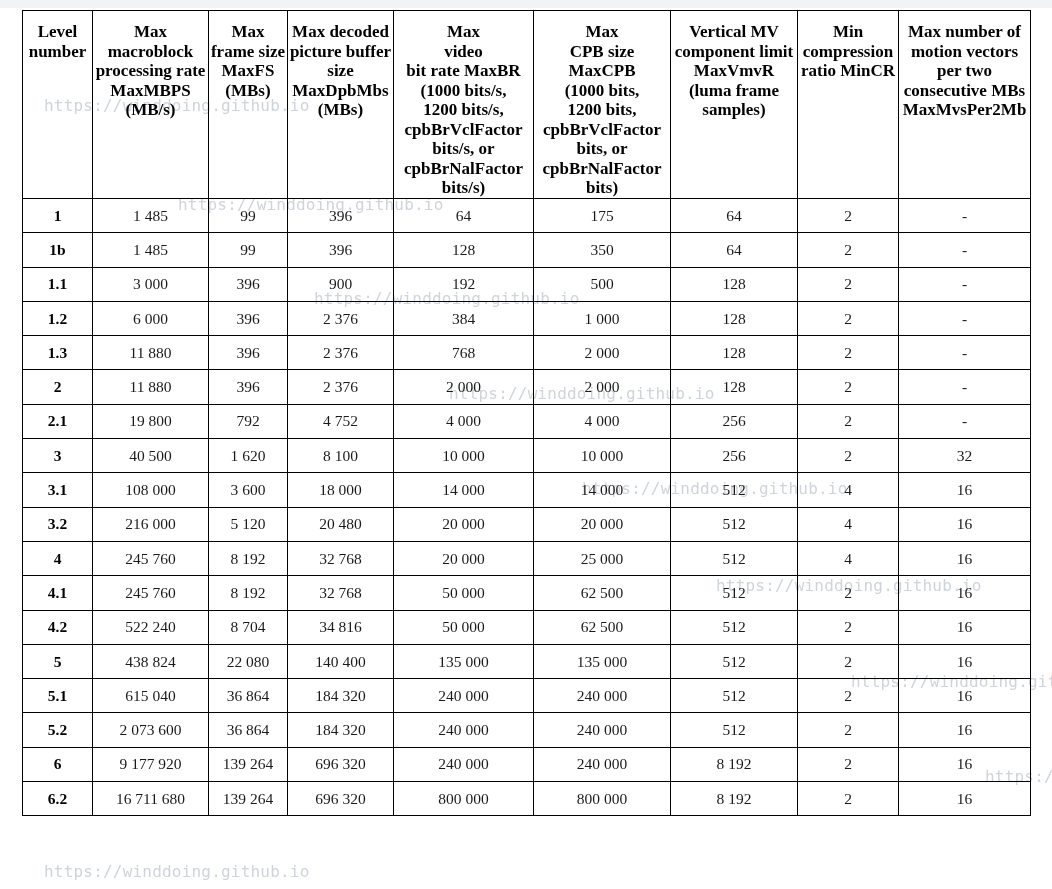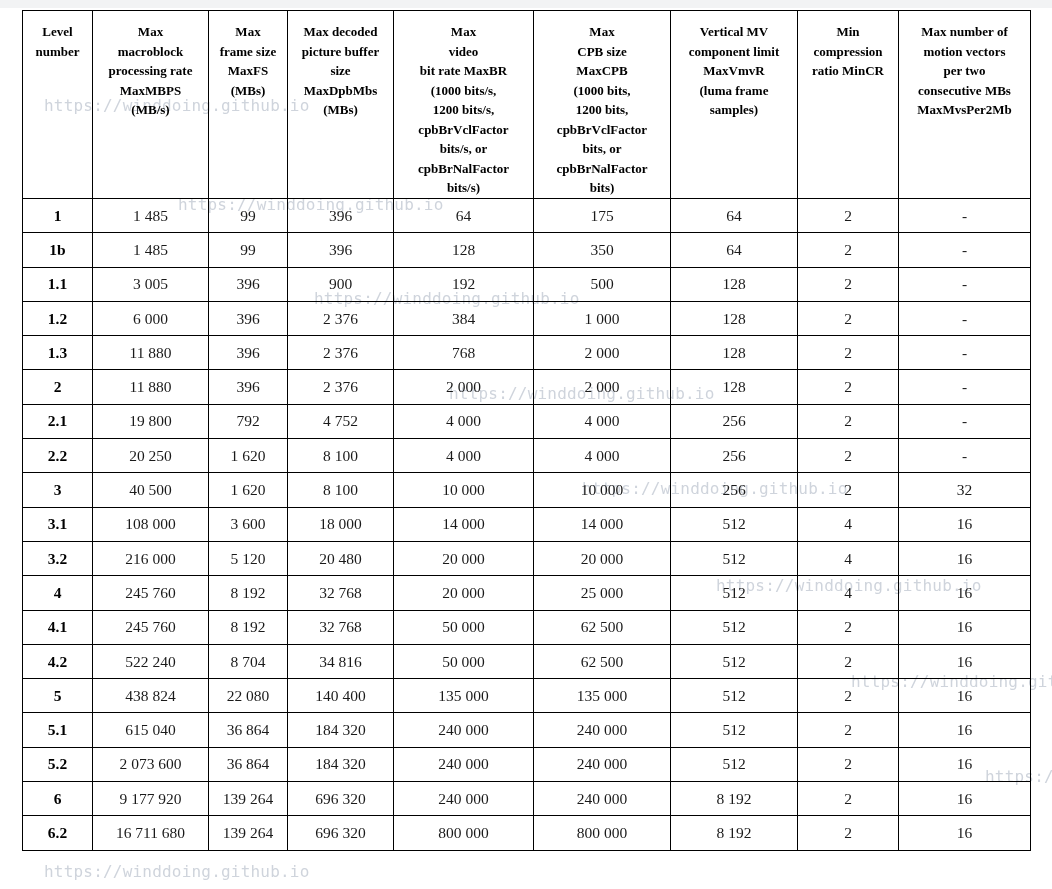--- a/index.html
+++ b/index.html
@@ -36,21 +36,21 @@
     background: transparent;
   }
   table.levels th, table.levels td {
     border: 1px solid #000;
     text-align: center;
     overflow: hidden;
   }
   table.levels thead tr { height: 188px; }
   table.levels th {
     font-weight: bold;
-    font-size: 13px;
+    font-size: 17px;
     line-height: 19.5px;
     vertical-align: top;
     padding: 11px 1px 0 1px;
     white-space: pre-line;
     color: #000;
   }
   table.levels tbody tr { height: 34.3px; }
   table.levels td {
     font-size: 15.5px;
     color: #1a1a1a;
@@ -158,21 +158,21 @@
           <td>99</td>
           <td>396</td>
           <td>128</td>
           <td>350</td>
           <td>64</td>
           <td>2</td>
           <td>-</td>
         </tr>
         <tr>
           <td class="level">1.1</td>
-          <td>3 005</td>
+          <td>3 000</td>
           <td>396</td>
           <td>900</td>
           <td>192</td>
           <td>500</td>
           <td>128</td>
           <td>2</td>
           <td>-</td>
         </tr>
         <tr>
           <td class="level">1.2</td>
@@ -212,31 +212,20 @@
           <td>19 800</td>
           <td>792</td>
           <td>4 752</td>
           <td>4 000</td>
           <td>4 000</td>
           <td>256</td>
           <td>2</td>
           <td>-</td>
         </tr>
         <tr>
-          <td class="level">2.2</td>
-          <td>20 250</td>
-          <td>1 620</td>
-          <td>8 100</td>
-          <td>4 000</td>
-          <td>4 000</td>
-          <td>256</td>
-          <td>2</td>
-          <td>-</td>
-        </tr>
-        <tr>
           <td class="level">3</td>
           <td>40 500</td>
           <td>1 620</td>
           <td>8 100</td>
           <td>10 000</td>
           <td>10 000</td>
           <td>256</td>
           <td>2</td>
           <td>32</td>
         </tr>

